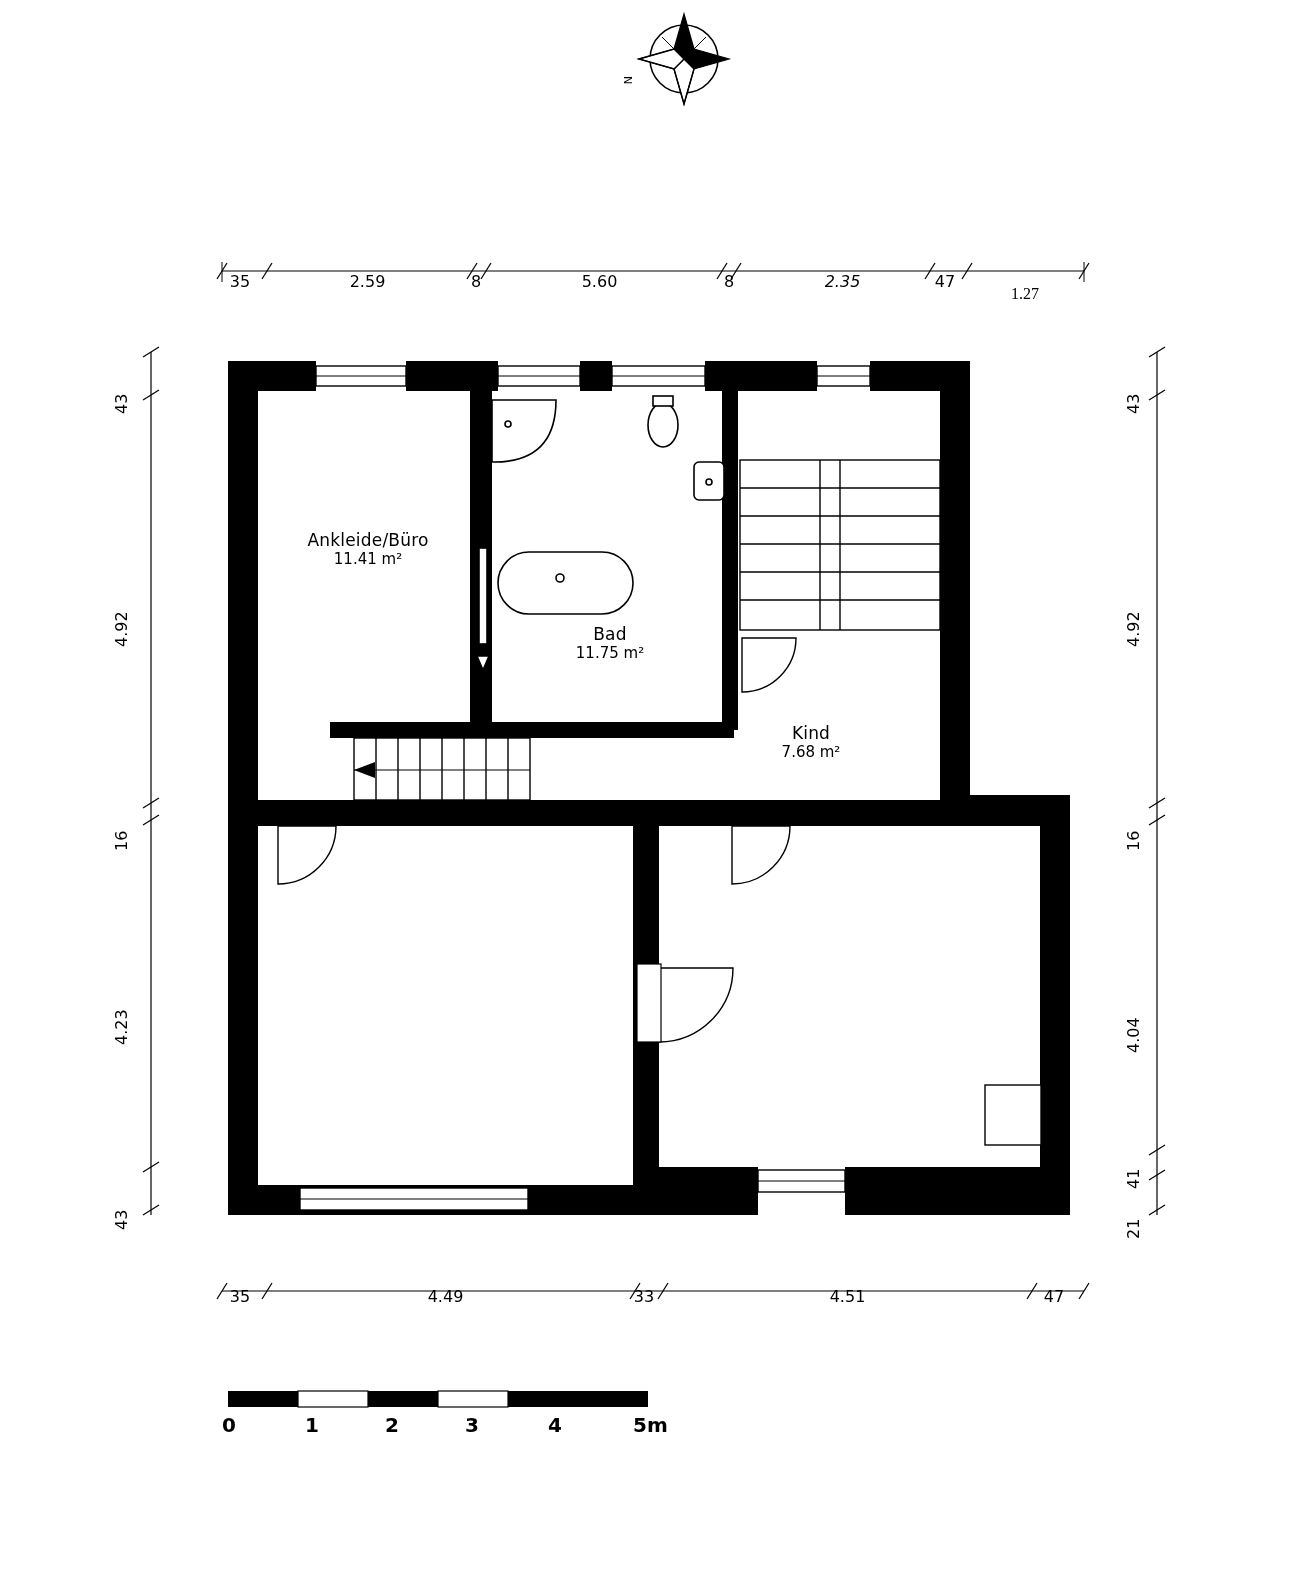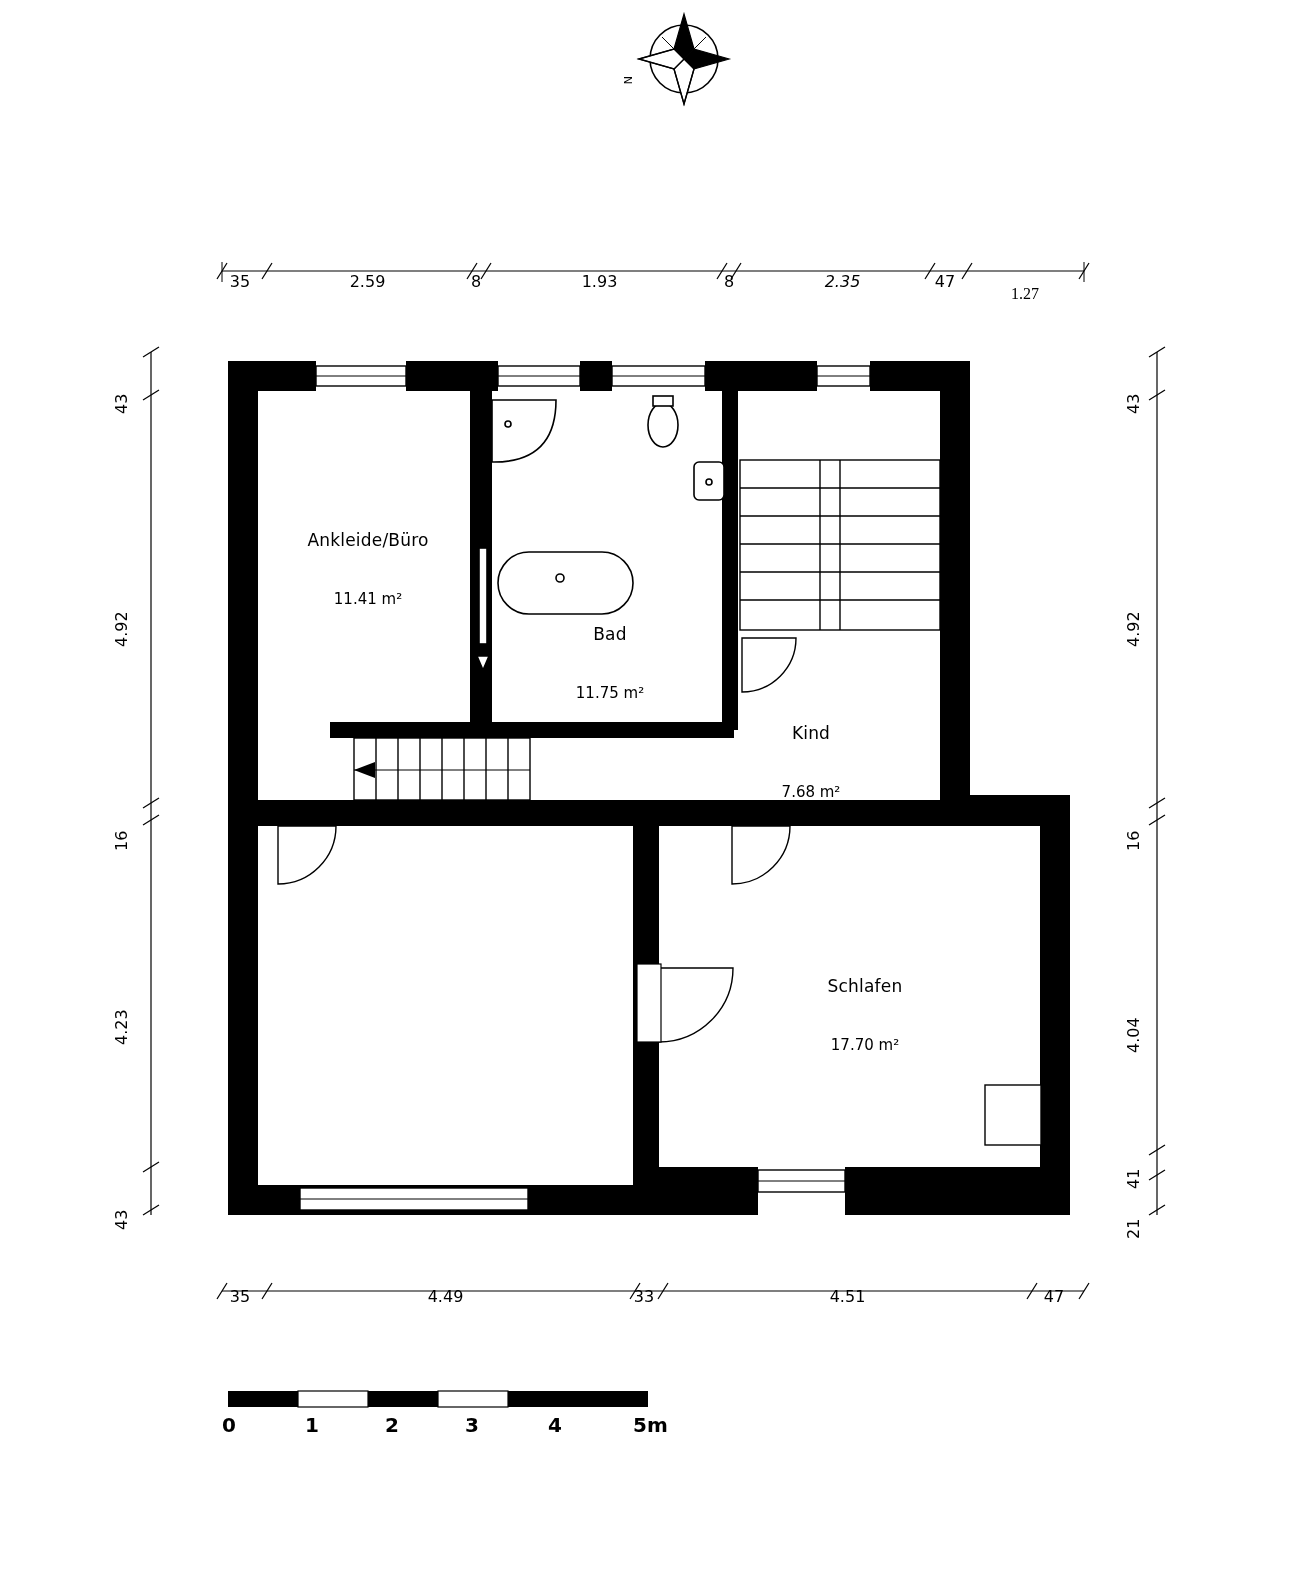--- a/index.html
+++ b/index.html
@@ -34,21 +34,20 @@
   .room-name {
     font-size: 17px;
     text-align: center;
     white-space: nowrap;
     letter-spacing: 0.2px;
   }
   .room-area {
     font-size: 15px;
     text-align: center;
     white-space: nowrap;
-    margin-top: 40px;
   }
   .dim-label {
     font-size: 16px;
     white-space: nowrap;
     text-align: center;
     margin-top: 29px;
   }
   .dim-label.vert {
     writing-mode: vertical-rl;
     transform: rotate(180deg);
@@ -285,29 +284,25 @@
     <div class="room-name">Bad</div>
     <div class="room-area">11.75 m²</div>
   </div>
 
   <div class="abs" style="left:716px; top:723px; width:190px;">
     <div class="room-name">Kind</div>
     <div class="room-area">7.68 m²</div>
   </div>
 
 
-  <div class="abs" style="left:765px; top:976px; width:200px;">
-    <div class="room-name">Schlafen</div>
-    <div class="room-area">17.70 m²</div>
-  </div>
 
   <div class="abs dim-label" style="left:210px; top:243px; width:60px;">35</div>
   <div class="abs dim-label" style="left:300px; top:243px; width:135px;">2.59</div>
   <div class="abs dim-label" style="left:446px; top:243px; width:60px;">8</div>
-  <div class="abs dim-label" style="left:532px; top:243px; width:135px;">1.93</div>
+  <div class="abs dim-label" style="left:532px; top:243px; width:135px;">5.60</div>
   <div class="abs dim-label" style="left:699px; top:243px; width:60px;">8</div>
   <div class="abs dim-label" style="left:775px; top:243px; width:135px;font-style:italic;">2.35</div>
   <div class="abs dim-label" style="left:915px; top:243px; width:60px;">47</div>
   <div class="abs dim-label" style="left:975px; top:256px; width:100px;font-family:Liberation Serif, serif;">1.27</div>
 
   <div class="abs dim-label" style="left:210px; top:1258px; width:60px;">35</div>
   <div class="abs dim-label" style="left:378px; top:1258px; width:135px;">4.49</div>
   <div class="abs dim-label" style="left:614px; top:1258px; width:60px;">33</div>
   <div class="abs dim-label" style="left:780px; top:1258px; width:135px;">4.51</div>
   <div class="abs dim-label" style="left:1024px; top:1258px; width:60px;">47</div>

